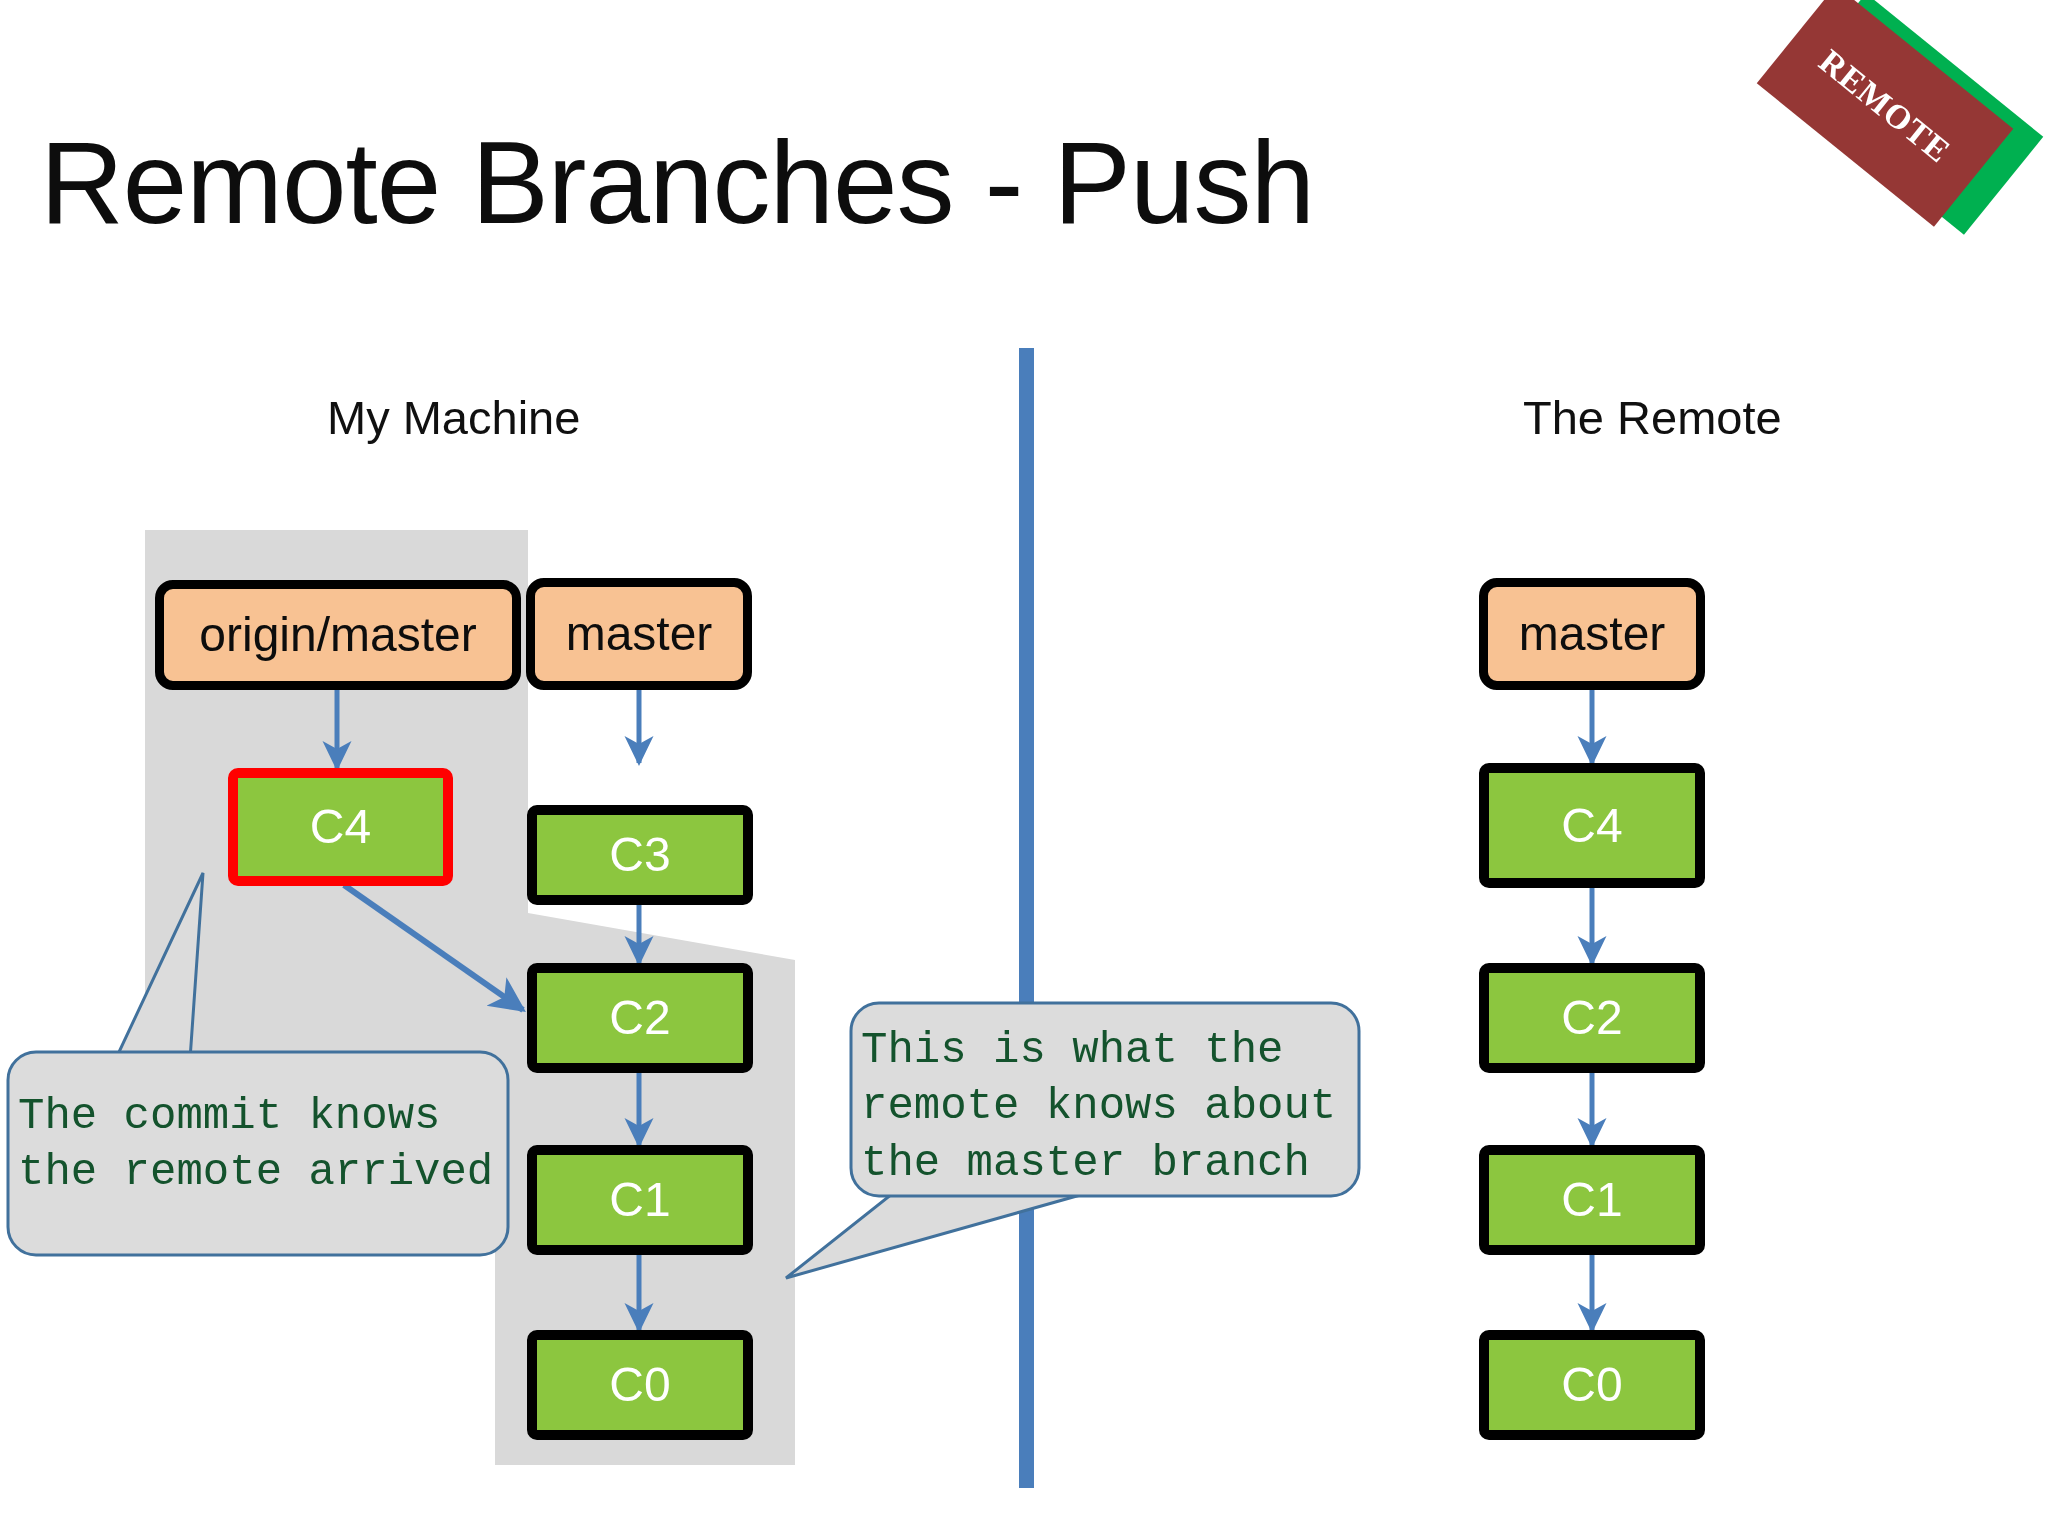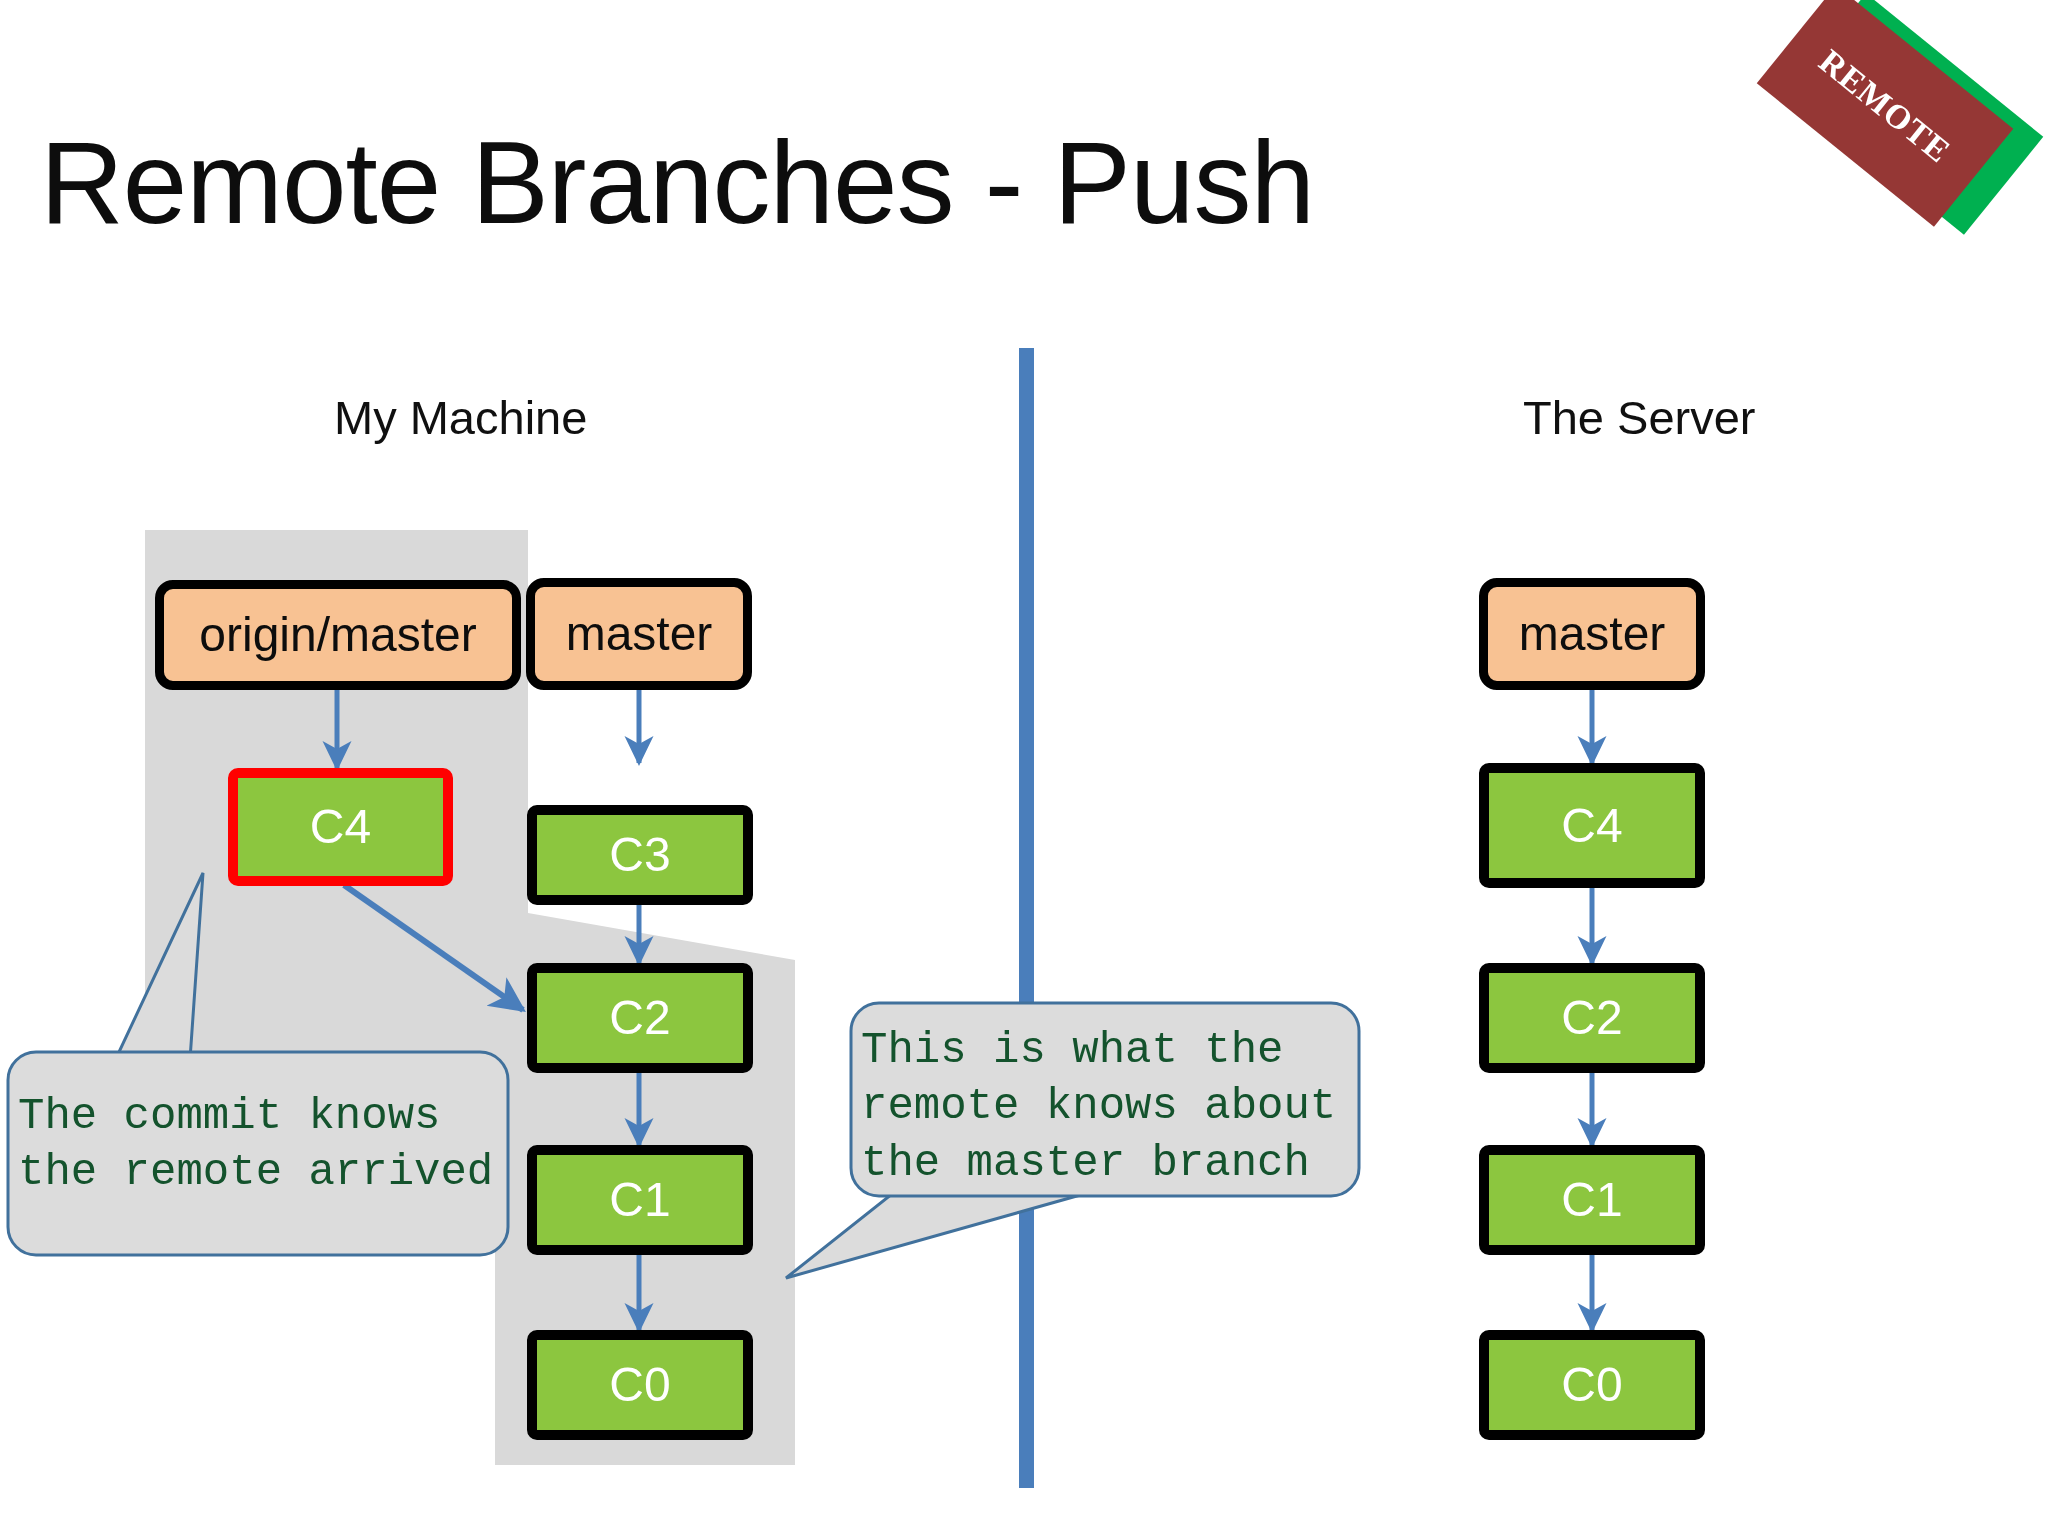--- a/index.html
+++ b/index.html
@@ -21,21 +21,21 @@
     color:#0d0d0d;letter-spacing:-1px;
     white-space:nowrap;
     padding-left:40px;
   }
 
   
   .col-caption{
     position:absolute;font-size:47px;color:#101010;font-weight:400;
     white-space:nowrap;
   }
-  #caption-my-machine{left:334px;top:390px;}
+  #caption-my-machine{left:327px;top:390px;}
   #caption-the-server{left:1523px;top:390px;}
 
   
   .node{
     position:absolute;
     display:flex;align-items:center;justify-content:center;
     box-sizing:border-box;
     font-size:48px;line-height:1;
     border-radius:22px;
   }
@@ -132,21 +132,21 @@
   <div id="remote-stamp">
     <div class="green-plate"></div>
     <div class="red-plate">
       <span class="stamp-label">REMOTE</span>
     </div>
   </div>
 
   <div id="slide-title">Remote Branches - Push</div>
 
   <div class="col-caption" id="caption-my-machine">My Machine</div>
-  <div class="col-caption" id="caption-the-server">The Server</div>
+  <div class="col-caption" id="caption-the-server">The Remote</div>
 
   <div class="node branch" style="left:155px;top:580px;width:366px;height:110px;">origin/master</div>
 
   <div class="node commit highlight" style="left:228px;top:768px;width:225px;height:118px;">C4</div>
 
   <div class="node branch" style="left:526px;top:578px;width:226px;height:112px;">master</div>
 
   <div class="node commit" style="left:527px;top:805px;width:226px;height:100px;">C3</div>
   <div class="node commit" style="left:527px;top:963px;width:226px;height:110px;">C2</div>
   <div class="node commit" style="left:527px;top:1145px;width:226px;height:110px;">C1</div>

